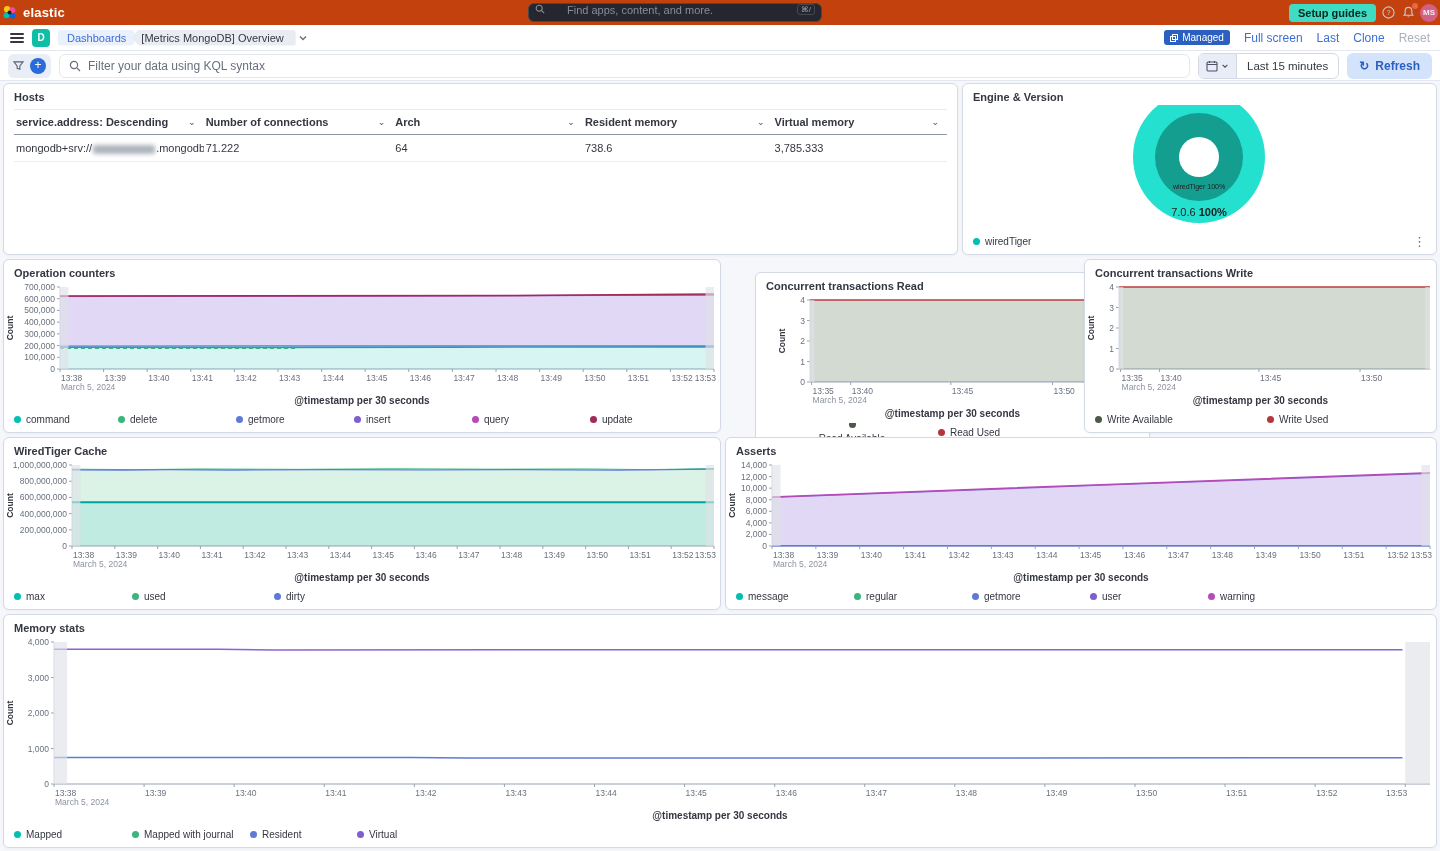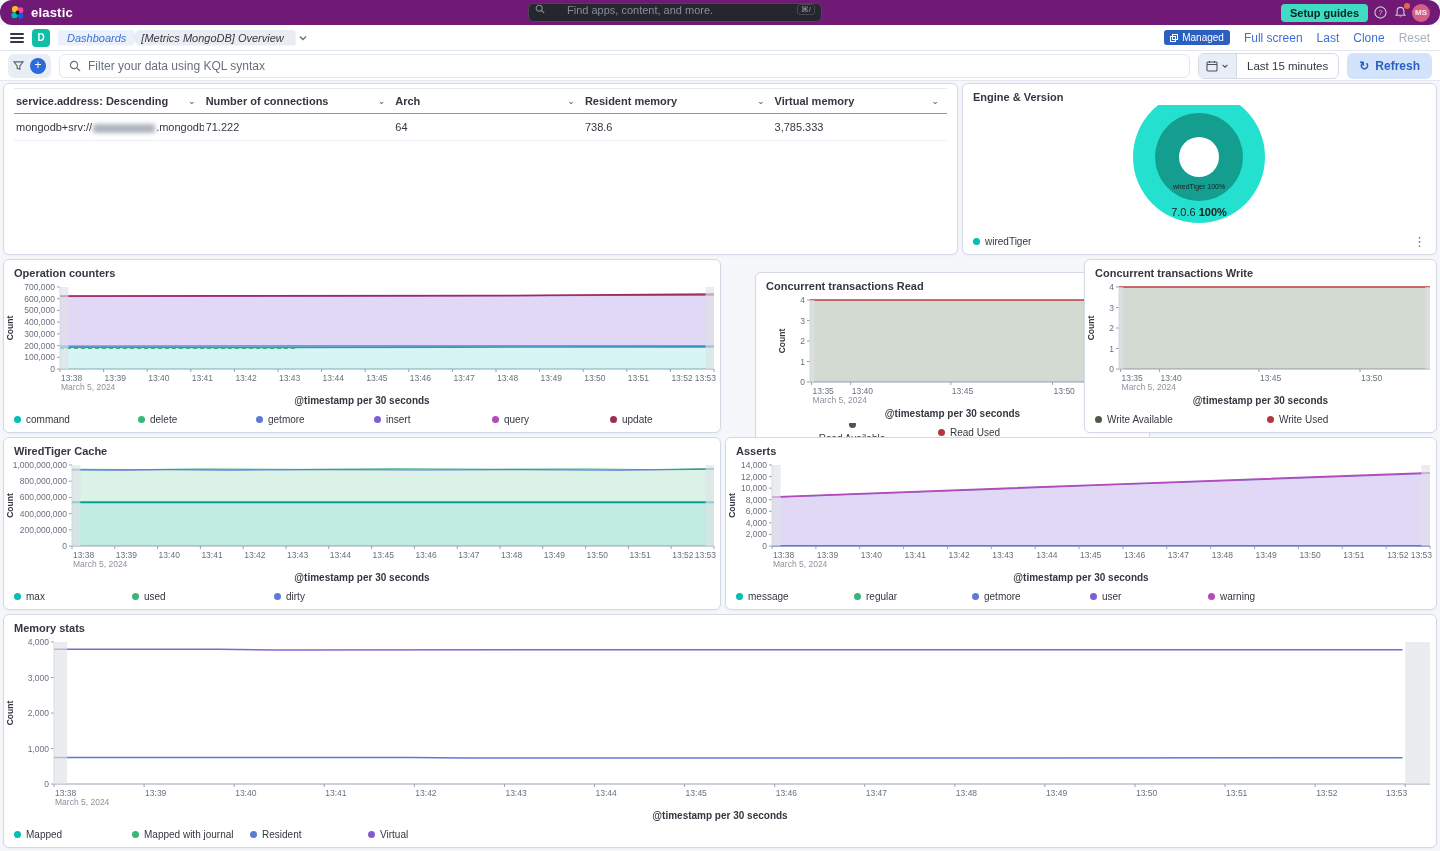--- a/index.html
+++ b/index.html
@@ -1,35 +1,35 @@
 <!DOCTYPE html>
 <html><head>
 <meta charset="utf-8">
 <style>
   * { margin:0; padding:0; box-sizing:border-box; }
   html,body { width:1440px; height:851px; font-family:"Liberation Sans","DejaVu Sans",sans-serif; background:#F5F7FA; overflow:hidden; }
   .icon-svg { display:inline-block; vertical-align:middle; }
 
   
-  .top-header { position:absolute; left:0; top:0; width:1440px; height:25px; background:#701a75; display:flex; align-items:center; padding:0 10px; z-index:30;border-radius:12px; }
+  .top-header { position:absolute; left:0; top:0; width:1440px; height:25px; background:#c2410c; display:flex; align-items:center; padding:0 2px; z-index:30; }
   .brand { display:flex; align-items:center; gap:6px; color:#fff; font-size:13px; font-weight:600; letter-spacing:.2px; }
   .global-search { position:absolute; left:528px; top:3px; width:294px; height:19px; background:#25262E; border:1px solid #45484F; border-radius:6px; display:flex; align-items:flex-start; padding:0 6px; gap:22px; color:#878D99; font-size:11px; }
   .global-search .hint { margin-left:auto; border:1px solid #45484F; border-radius:3px; font-size:8px; padding:0 3px; color:#9AA0AC; }
   .header-right { margin-left:auto; display:flex; align-items:center; gap:4px; }
   .setup-guides-btn { background:#3FDBC3; color:#06271F; font-size:11px; font-weight:600; border:none; border-radius:4px; padding:3px 9px; cursor:pointer; }
   .header-icon { position:relative; width:16px; height:16px; display:flex; align-items:center; justify-content:center; color:#C5CAD3; }
   .badge-dot { position:absolute; top:-2px; right:-2px; width:6px; height:6px; border-radius:50%; background:#E7664C; }
   .avatar { width:18px; height:18px; border-radius:50%; background:#D36086; color:#FCE7EE; font-size:8px; font-weight:700; display:flex; align-items:center; justify-content:center; filter:blur(.4px); }
 
   
   .crumb-bar { position:absolute; left:0; top:25px; width:1440px; height:26px; background:#fff; border-bottom:1px solid #E3E8F0; display:flex; align-items:center; padding:0 10px; gap:8px; z-index:29; }
   .hamburger { width:14px; height:10px; display:flex; flex-direction:column; justify-content:space-between; cursor:pointer; }
   .hamburger span { height:2px; background:#343741; border-radius:1px; }
   .app-tile { width:18px; height:18px; border-radius:4px; background:#0FBFA5; color:#fff; font-size:10px; font-weight:700; display:flex; align-items:center; justify-content:center; }
-  .crumb { font-size:11px; padding:2px 12px 2px 9px; border-radius:3px;font-style:italic; }
+  .crumb { font-size:11px; padding:2px 12px 2px 9px; border-radius:3px; }
   .crumb.first { background:#EBF1FB; color:#3D6FD6; clip-path:polygon(0 0, calc(100% - 6px) 0, 100% 50%, calc(100% - 6px) 100%, 0 100%); cursor:pointer; }
   .crumb.current { background:#E9EDF3; color:#343741; clip-path:polygon(6px 0, 100% 0, 100% 100%, 6px 100%, 0 50%); margin-left:-6px; }
   .crumb-chevron { color:#69707D; cursor:pointer; margin-left:2px; }
   .crumb-right { margin-left:auto; display:flex; align-items:center; gap:14px; }
   .managed-badge { background:#2B5FC0; color:#fff; font-size:10px; border-radius:3px; padding:2px 6px; display:flex; align-items:center; gap:4px; }
   .bar-link { font-size:12px; color:#3D6FD6; font-weight:500; cursor:pointer; }
   .bar-link.disabled { color:#A8B1BF; cursor:default; }
 
   
   .filter-bar { position:absolute; left:0; top:51px; width:1440px; height:30px; background:#fff; border-bottom:1px solid #E3E8F0; display:flex; align-items:center; padding:0 8px; gap:8px; z-index:28; }
@@ -168,20 +168,21 @@
     </span>
     <span class="date-text">Last 15 minutes</span>
   </div>
   <button class="refresh-btn">
     <span style="font-size:12px;">↻</span>
     <span>Refresh</span>
   </button>
 </div>
 
 <div class="panel" style="left:3px; top:83px; width:955px; height:172px;">
+  <div class="panel-title">Hosts</div>
   <div class="hosts-table">
     <div class="thr" id="hosts-thead">
         <div class="th">
           <span>service.address: Descending</span>
           <span class="sort-chevron">⌄</span>
         </div>
         <div class="th">
           <span>Number of connections</span>
           <span class="sort-chevron">⌄</span>
         </div>
@@ -297,21 +298,21 @@
       <text x="580.2" y="100" font-size="8.5" fill="#69707D" text-anchor="start">13:50</text>
       <line x1="622.8000000000001" x2="622.8000000000001" y1="88" y2="91" stroke="#98A2B3" stroke-width="1"></line>
       <text x="623.8000000000001" y="100" font-size="8.5" fill="#69707D" text-anchor="start">13:51</text>
       <line x1="666.4" x2="666.4" y1="88" y2="91" stroke="#98A2B3" stroke-width="1"></line>
       <text x="667.4" y="100" font-size="8.5" fill="#69707D" text-anchor="start">13:52</text>
       <line x1="710" x2="710" y1="88" y2="91" stroke="#98A2B3" stroke-width="1"></line>
       <text x="712" y="100" font-size="8.5" fill="#69707D" text-anchor="end">13:53</text>
     </svg>
   <div class="chart-xlabel">@timestamp per 30 seconds</div>
   <div class="chart-legend">
-      <span class="legend-item" style="width: 124px;">
+      <span class="legend-item" style="width: 104px;">
         <span class="legend-dot" style="background: rgb(0, 191, 179);"></span>
         <span>command</span>
       </span>
       <span class="legend-item" style="width: 118px;">
         <span class="legend-dot" style="background: rgb(56, 183, 124);"></span>
         <span>delete</span>
       </span>
       <span class="legend-item" style="width: 118px;">
         <span class="legend-dot" style="background: rgb(94, 122, 217);"></span>
         <span>getmore</span>
@@ -637,21 +638,21 @@
   <div class="chart-xlabel">@timestamp per 30 seconds</div>
   <div class="chart-legend">
       <span class="legend-item" style="width: 118px;">
         <span class="legend-dot" style="background: rgb(0, 191, 179);"></span>
         <span>Mapped</span>
       </span>
       <span class="legend-item" style="width: 118px;">
         <span class="legend-dot" style="background: rgb(56, 183, 124);"></span>
         <span>Mapped with journal</span>
       </span>
-      <span class="legend-item" style="width: 118px;">
+      <span class="legend-item" style="width: 107px;">
         <span class="legend-dot" style="background: rgb(94, 122, 217);"></span>
         <span>Resident</span>
       </span>
       <span class="legend-item" style="width: 118px;">
         <span class="legend-dot" style="background: rgb(125, 95, 208);"></span>
         <span>Virtual</span>
       </span>
     </div>
 </div>
 

